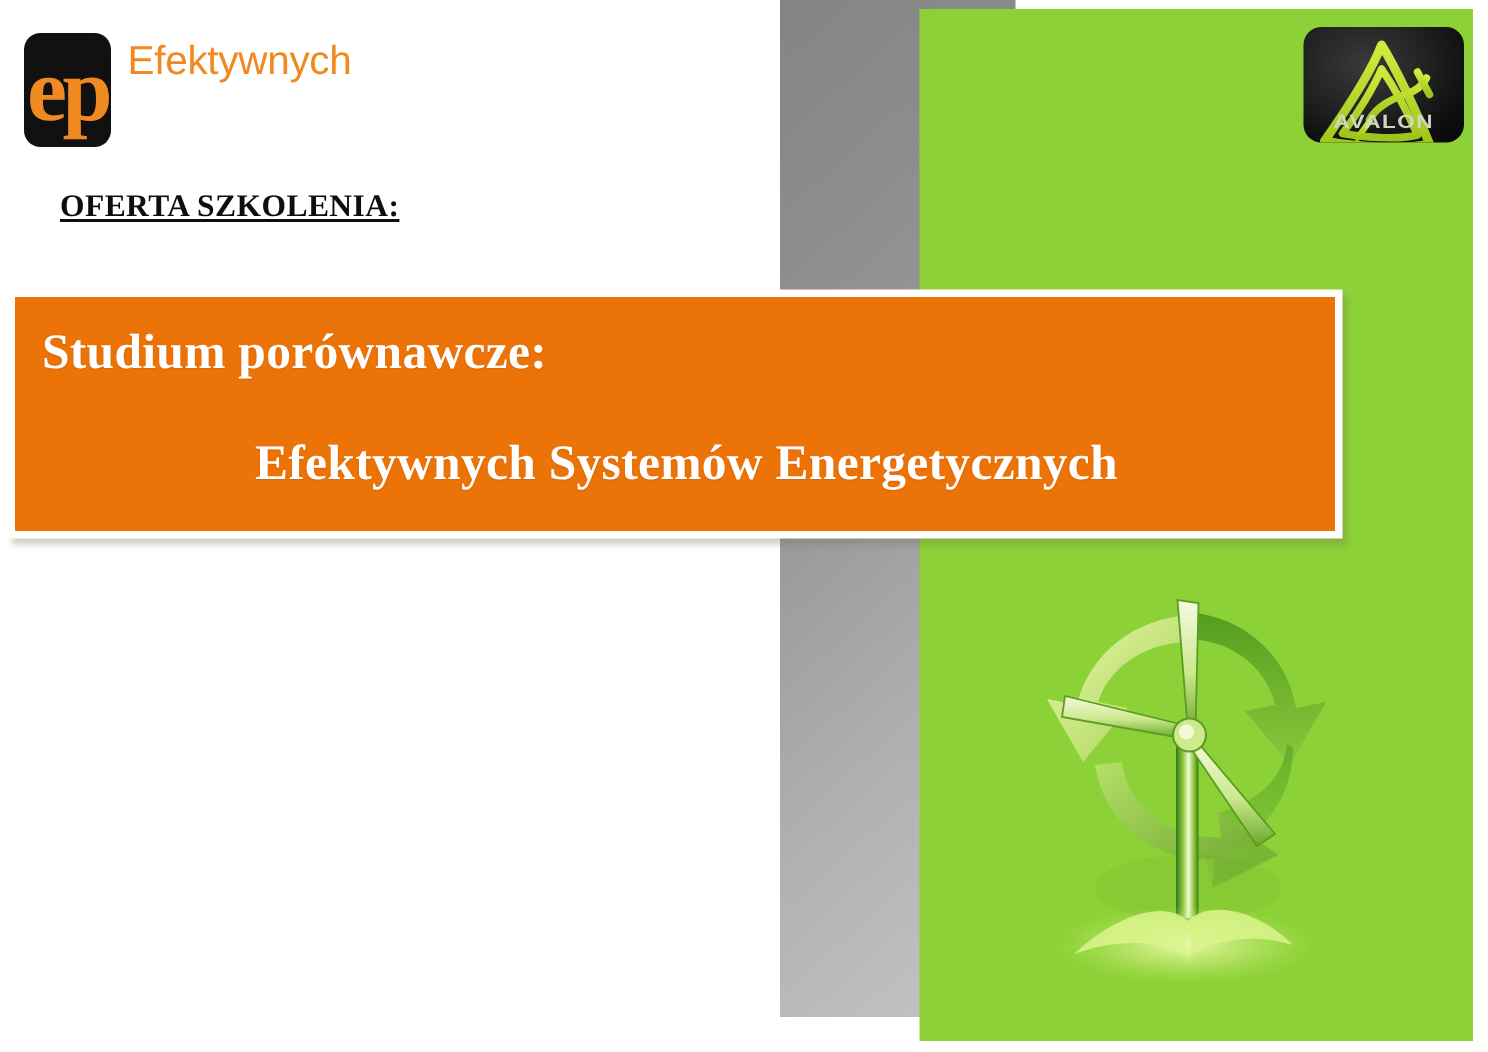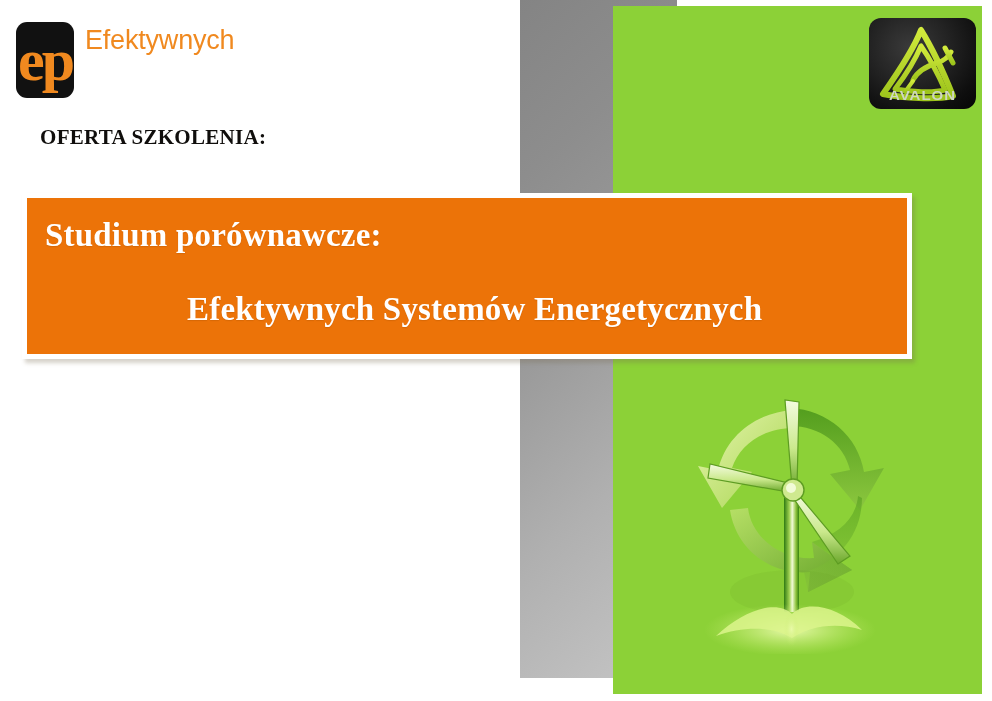--- a/index.html
+++ b/index.html
@@ -82,21 +82,21 @@
   }
   .logo-words .l1 { font-size: 31px; letter-spacing: -0.4px; }
   .logo-words .l2 { font-size: 27px; letter-spacing: -0.2px; margin-top: 4px; }
 
   
   .logo-avalon {
     position: absolute;
     left: 869px;
     top: 18px;
     width: 107px;
-    height: 91px;
+    height: 77px;
     background: radial-gradient(ellipse at 38% 32%, #3a3a3a 0%, #232323 42%, #0e0e0e 78%, #050505 100%);
     border-radius: 12px;
     overflow: hidden;
   }
   .logo-avalon .tri { position: absolute; left: 0; top: 0; }
   .logo-avalon .avalon-word {
     position: absolute;
     left: 0;
     right: 0;
     bottom: 5px;
@@ -113,26 +113,27 @@
   .subtitle {
     position: absolute;
     left: 40px;
     top: 125px;
     color: #100e0c;
     font-family: "Liberation Serif", serif;
     font-weight: bold;
     font-size: 21px;
     letter-spacing: 0.3px;
     white-space: nowrap;
+    text-decoration: underline;
   }
 
   
   .banner {
     position: absolute;
-    left: 22px;
+    left: 5px;
     top: 193px;
     width: 890px;
     height: 166px;
     background: #ffffff;
     box-sizing: border-box;
     padding: 5px;
     box-shadow: 3px 4px 4px rgba(120, 105, 80, 0.30);
   }
   .banner-inner {
     width: 100%;

